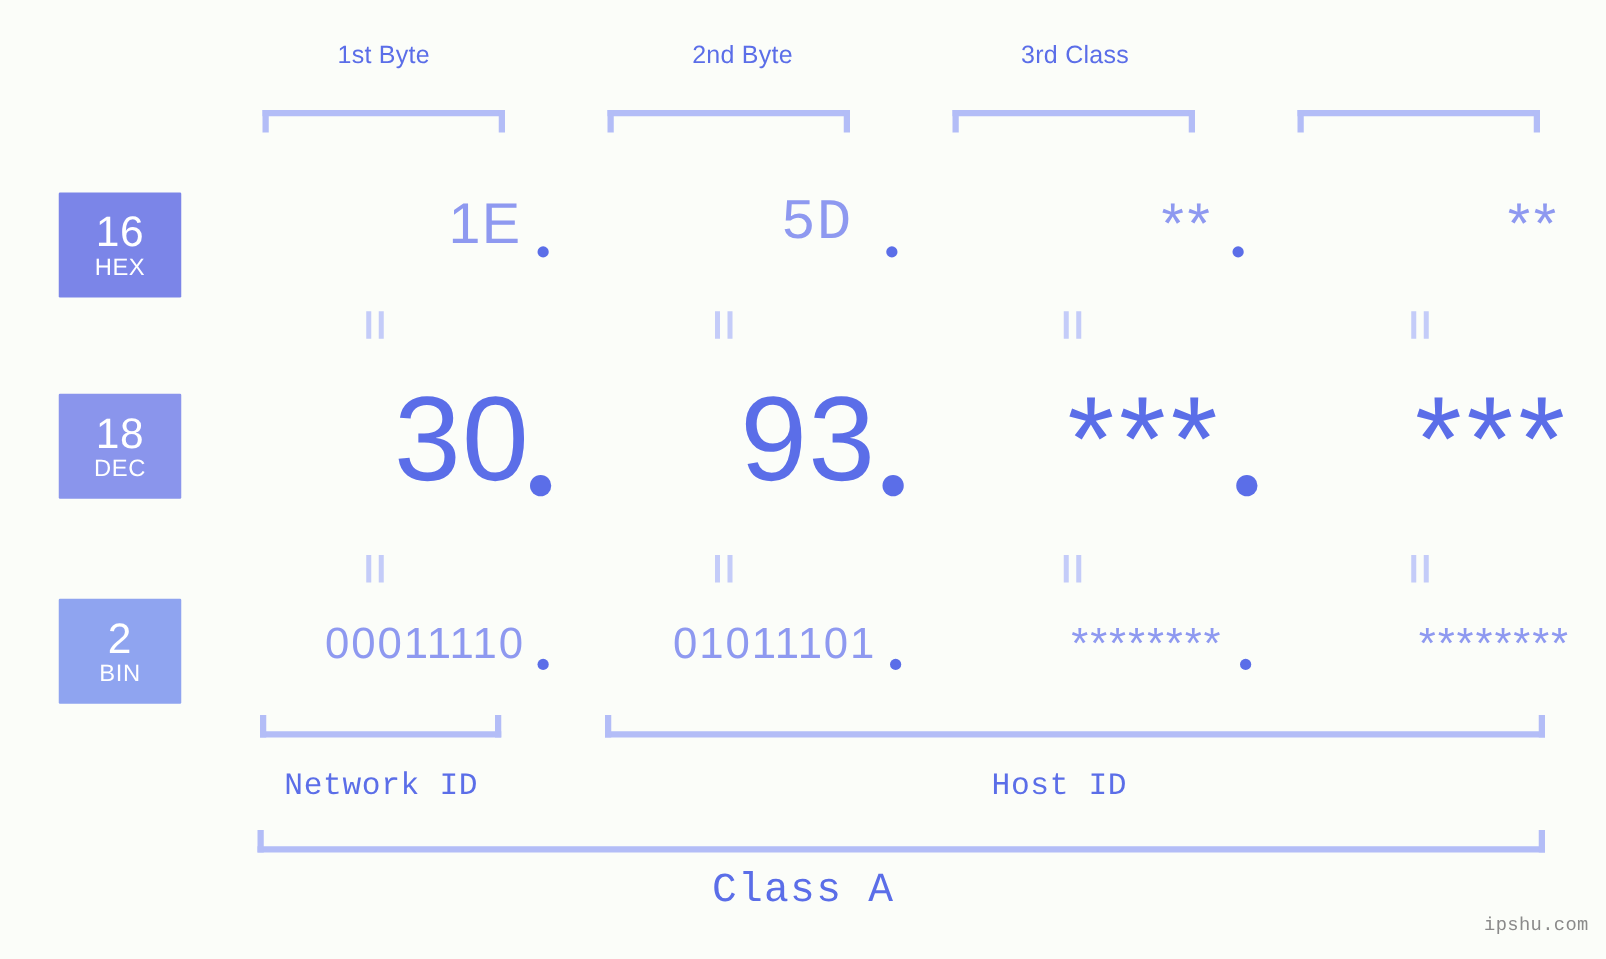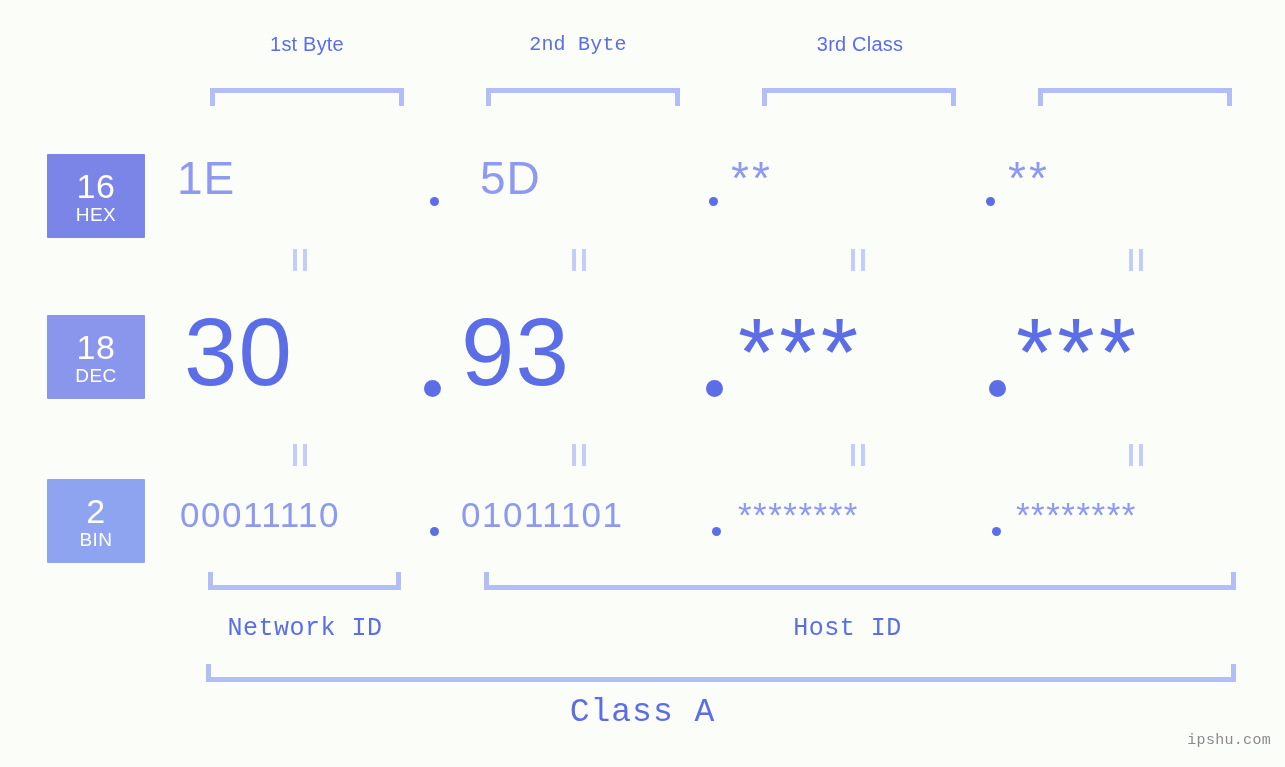--- a/index.html
+++ b/index.html
@@ -78,21 +78,21 @@
     letter-spacing: 0.5px;
   }
   #badge-hex { top: 154px; background: #7b85e8; }
   #badge-dec { top: 315px; background: #8a95ec; }
   #badge-bin { top: 479px; background: #8fa4f0; }
 
   
   .val-cell {
     position: absolute;
     width: 240px;
-    text-align: left;
+    text-align: right;
     white-space: nowrap;
     line-height: 1;
   }
 
   .row-hex .val-cell {
     top: 155px;
     font-size: 46px;
     font-family: "Liberation Sans", sans-serif;
     color: #8e99f0;
     letter-spacing: 1px;
@@ -183,21 +183,21 @@
     color: #8a8a8a;
     letter-spacing: 0.3px;
   }
 </style>
 </head>
 <body>
 
 <div id="stage">
 
   <div class="byte-header" style="left:187px;">1st Byte</div>
-  <div class="byte-header" style="left:458px;font-family:Liberation Mono, monospace;">2nd Byte</div>
+  <div class="byte-header" style="left:474px;">2nd Byte</div>
   <div class="byte-header" style="left:740px;">3rd Class</div>
 
   <div class="bracket-down" style="left:210px;  width:194px;"></div>
   <div class="bracket-down" style="left:486px;  width:194px;"></div>
   <div class="bracket-down" style="left:762px;  width:194px;"></div>
   <div class="bracket-down" style="left:1038px; width:194px;"></div>
 
   <div class="base-badge" id="badge-hex">
     <span class="num">16</span>
     <span class="nm">HEX</span>
@@ -206,21 +206,21 @@
     <span class="num">18</span>
     <span class="nm">DEC</span>
   </div>
   <div class="base-badge" id="badge-bin">
     <span class="num">2</span>
     <span class="nm">BIN</span>
   </div>
 
   <div class="row-hex">
     <div class="val-cell" style="left:177px;">1E</div>
-    <div class="val-cell" style="left:480px;">5D</div>
+    <div class="val-cell" style="left:442px;font-family:Liberation Mono, monospace;">5D</div>
     <div class="val-cell masked" style="left:731px;">**</div>
     <div class="val-cell masked" style="left:1008px;">**</div>
 
     <div class="dot small hexdot" style="left:430px;"></div>
     <div class="dot small hexdot" style="left:709px;"></div>
     <div class="dot small hexdot" style="left:986px;"></div>
   </div>
 
   <div class="eqmark eq-row1" style="left:293px;">
       <i></i>

